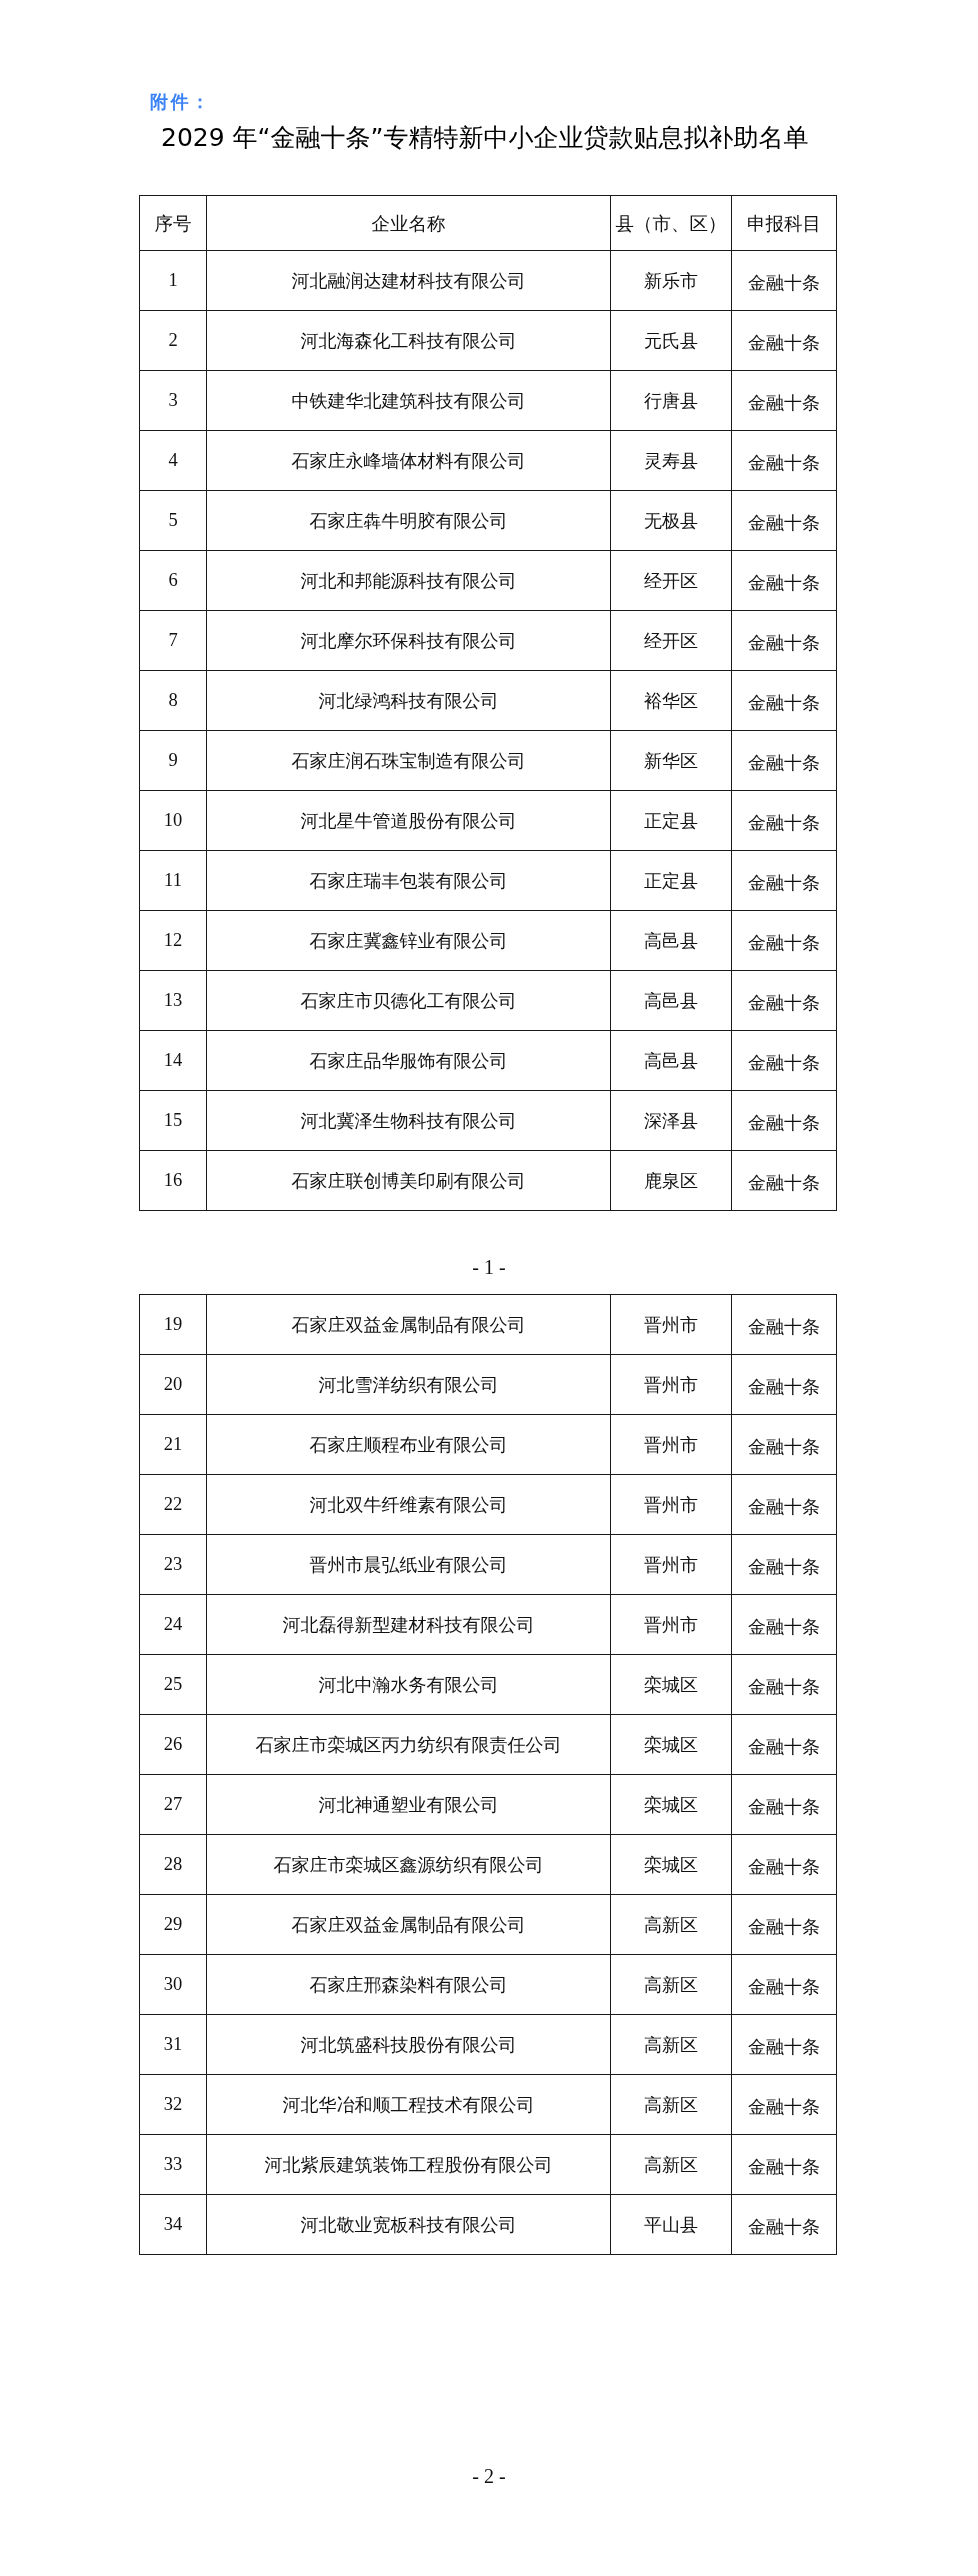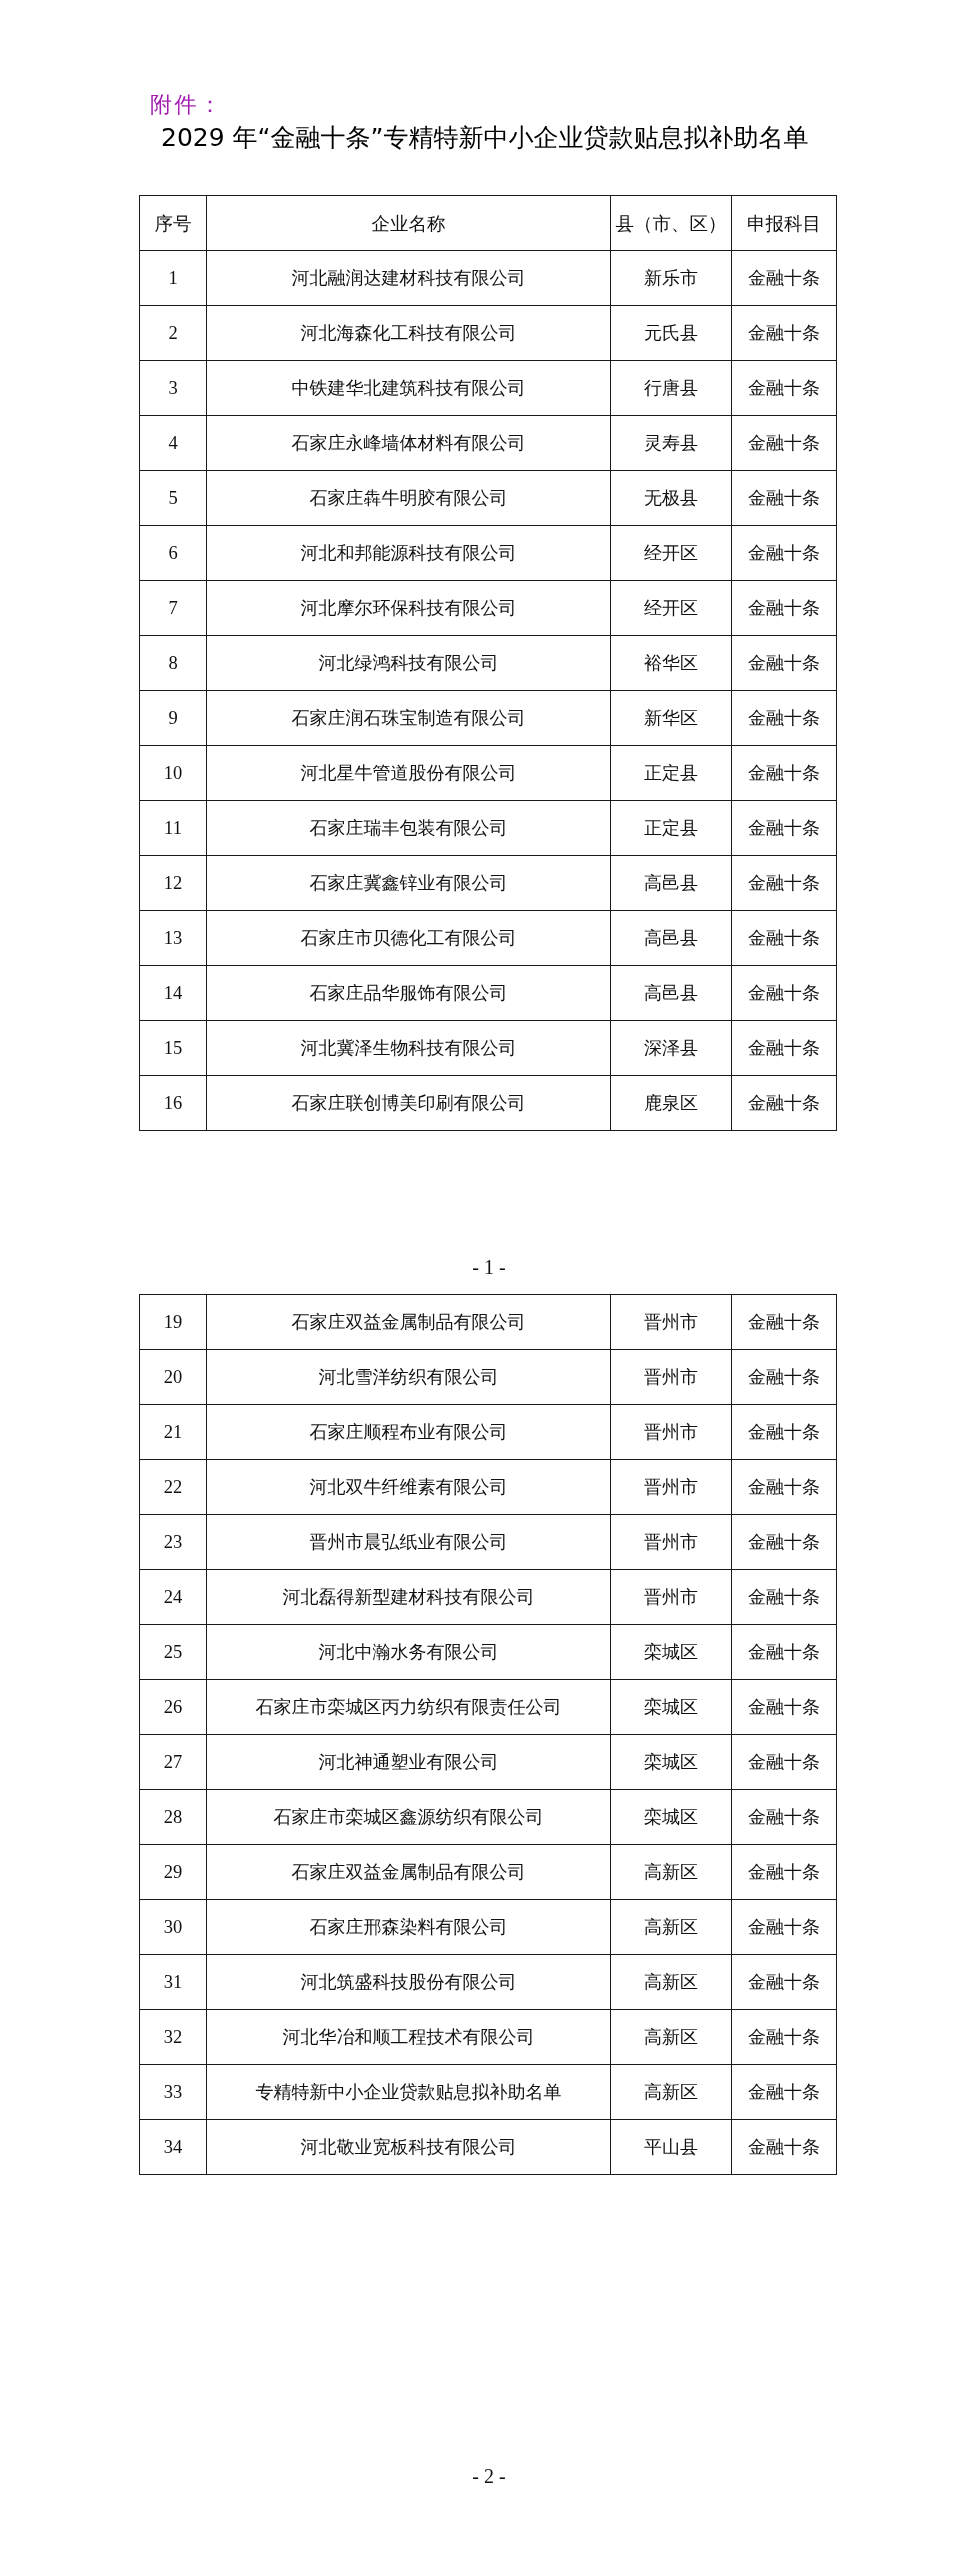--- a/index.html
+++ b/index.html
@@ -1,28 +1,28 @@
 <!DOCTYPE html>
 <html style="font-size:10px"><head>
 <meta charset="utf-8">
 <style>
   html, body { margin: 0; padding: 0; background: #ffffff; }
   body { width: 978px; height: 2576px; position: relative; overflow: hidden;
          font-family: "DejaVu Serif", "Liberation Serif", serif; color: #111; }
-  .attach-label { position: absolute; left: 150px; top: 90px; font-size: 22px;
-                  letter-spacing: 2.5px; font-family: "DejaVu Serif", serif; color: #a21caf; }
+  .attach-label { position: absolute; left: 150px; top: 90px; font-size: 18px;
+                  letter-spacing: 2.5px; font-family: "DejaVu Serif", serif; color: #3b82f6; font-weight: bold; }
   .doc-title { position: absolute; left: 161px; top: 121px; font-size: 25px;
                font-family: "DejaVu Sans", "Liberation Sans", sans-serif; color: #000; white-space: nowrap; }
   table.list { position: absolute; left: 139px; width: 697px; border-collapse: collapse;
                table-layout: fixed; }
   table.list td, table.list th { border: 1.2px solid #1a1a1a; text-align: center; vertical-align: middle;
                padding: 0; height: 54px; font-size: 18px; font-weight: normal; }
   table.list th { font-family: Liberation Serif, serif; font-size: 18.5px; }
   table.list td.idx { font-family: "Liberation Serif", serif; font-size: 18.5px; }
-  table.list td.sub { }
+  table.list td.sub { padding-top: 5px; }
   col.c1 { width: 67px; } col.c2 { width: 404px; } col.c3 { width: 121px; } col.c4 { width: 105px; }
   #table-page1 { top: 195px; }
   #table-page2 { top: 1294px; }
   .page-num { position: absolute; left: 0; width: 978px; text-align: center; font-size: 20px;
               font-family: "Liberation Serif", serif; color: #111; }
   #pagenum1 { top: 1256px; }
   #pagenum2 { top: 2465px; }
 </style>
 </head>
 <body>
@@ -234,21 +234,21 @@
         <td class="sub">金融十条</td>
       </tr>
       <tr>
         <td class="idx">32</td>
         <td class="name">河北华冶和顺工程技术有限公司</td>
         <td class="cty">高新区</td>
         <td class="sub">金融十条</td>
       </tr>
       <tr>
         <td class="idx">33</td>
-        <td class="name">专精特新中小企业贷款贴息拟补助名单</td>
+        <td class="name">河北紫辰建筑装饰工程股份有限公司</td>
         <td class="cty">高新区</td>
         <td class="sub">金融十条</td>
       </tr>
       <tr>
         <td class="idx">34</td>
         <td class="name">河北敬业宽板科技有限公司</td>
         <td class="cty">平山县</td>
         <td class="sub">金融十条</td>
       </tr>
     </tbody>

